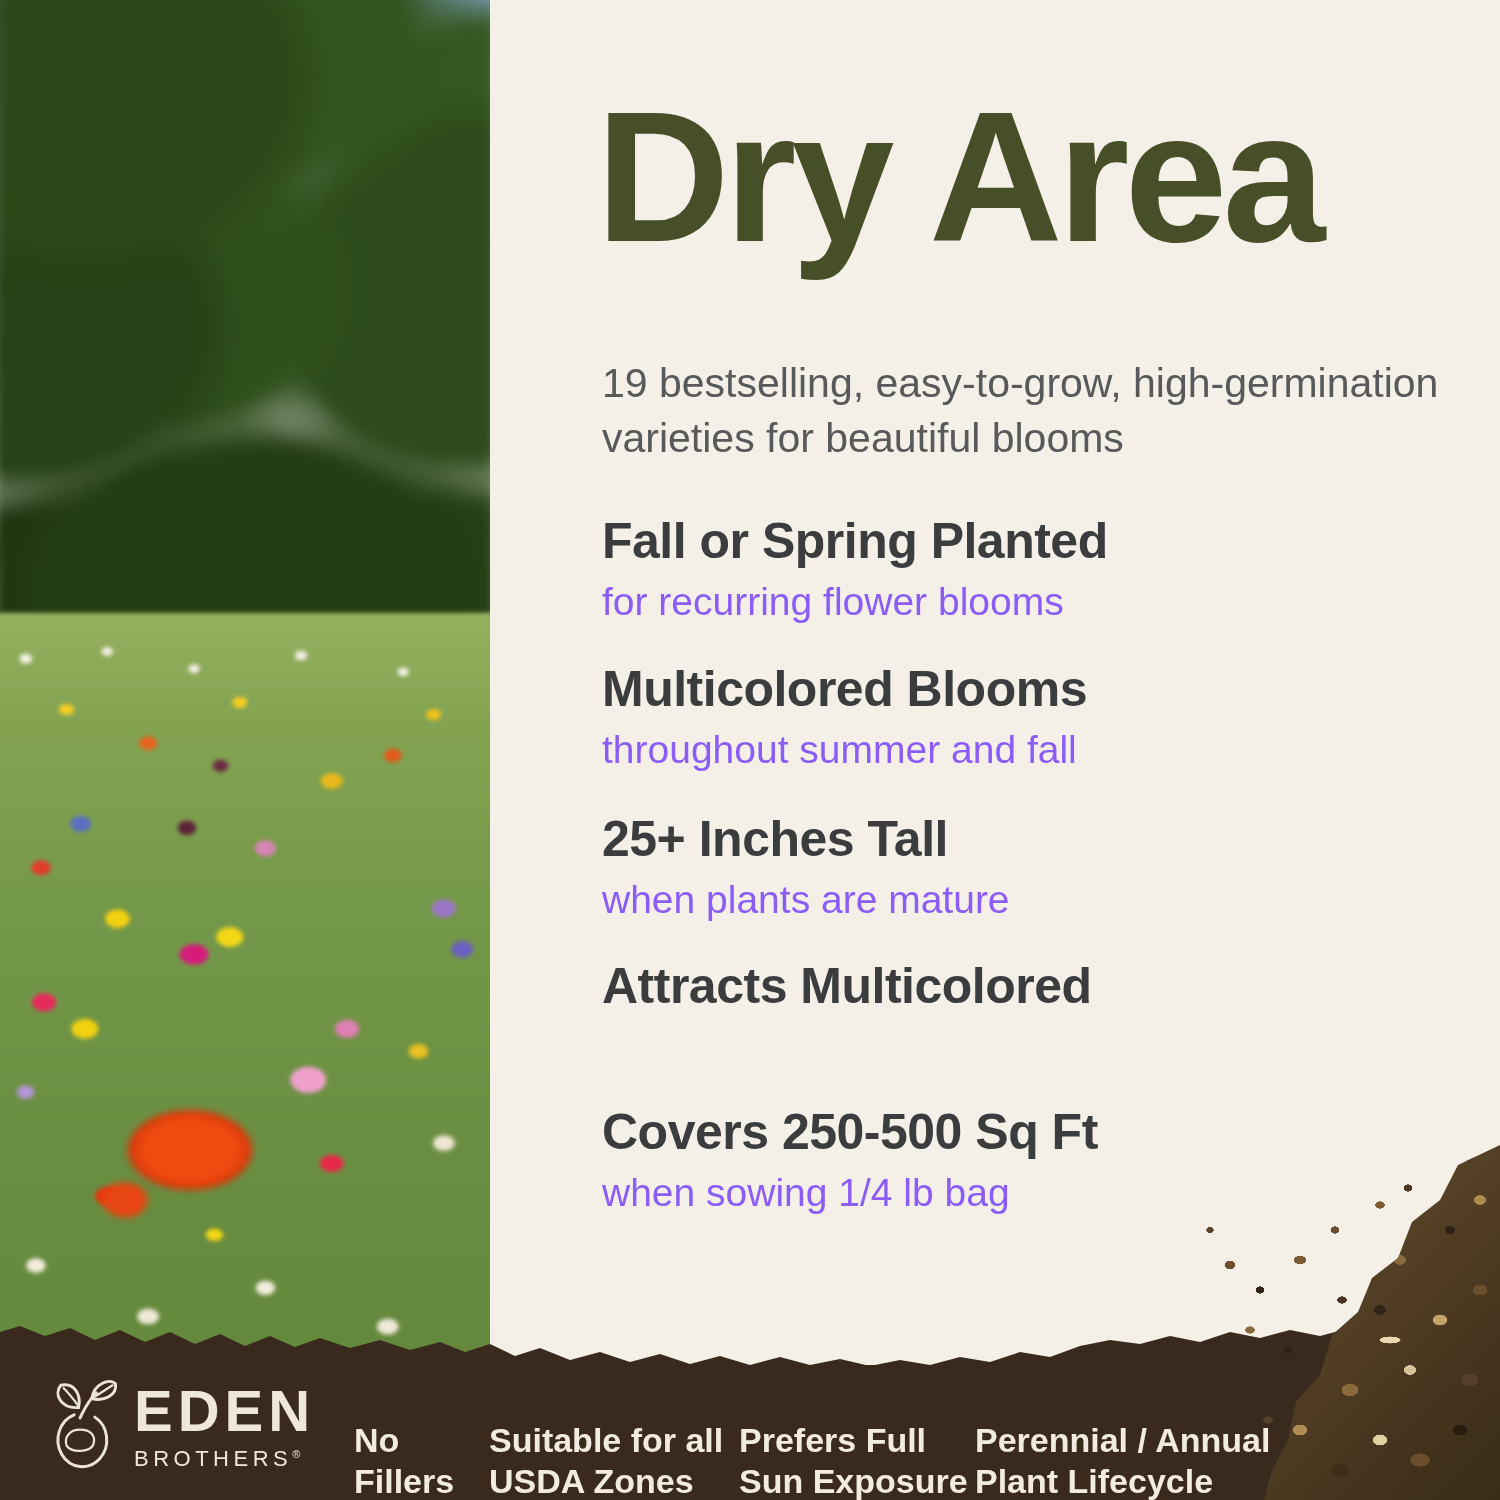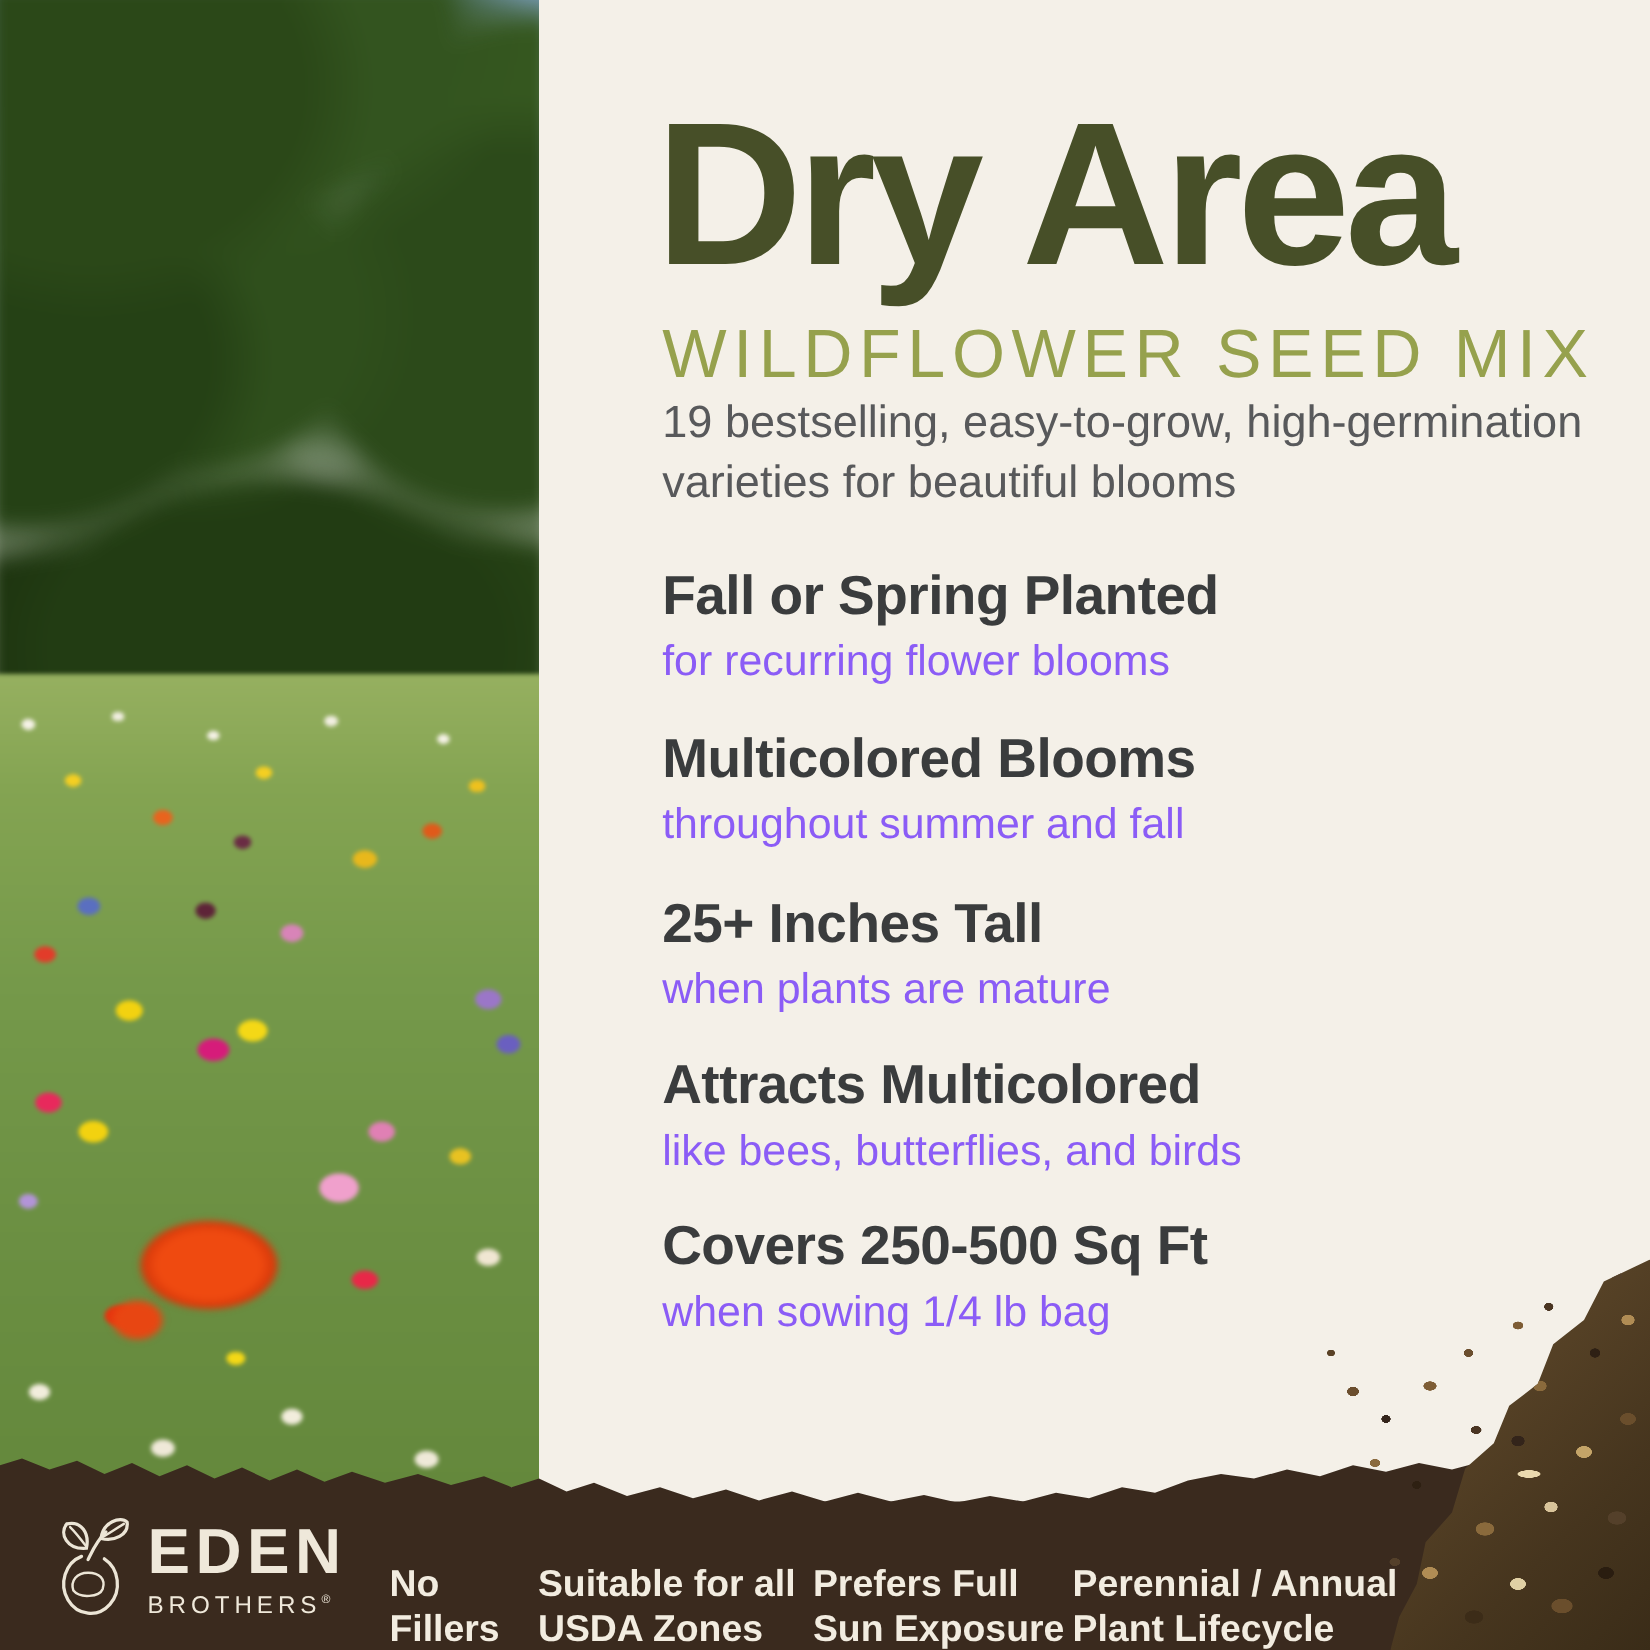--- a/index.html
+++ b/index.html
@@ -146,41 +146,39 @@
   <div class="photo">
     <div class="photo-sky"></div>
     <div class="photo-cloud"></div>
     <div class="photo-trees"></div>
     <div class="photo-meadow"></div>
     <div class="photo-poppy"></div>
     <div class="photo-poppy2"></div>
   </div>
 
   <div class="title">Dry Area</div>
-  <div class="subtitle">WILDFLOWER SEED MIX</div>
   <div class="desc">
     <div>19 bestselling, easy-to-grow, high-germination</div>
     <div>varieties for beautiful blooms</div>
   </div>
 
   <div class="feature f1">
     <p class="feature-h">Fall or Spring Planted</p>
     <p class="feature-b">for recurring flower blooms</p>
   </div>
   <div class="feature f2">
     <p class="feature-h">Multicolored Blooms</p>
     <p class="feature-b">throughout summer and fall</p>
   </div>
   <div class="feature f3">
     <p class="feature-h">25+ Inches Tall</p>
     <p class="feature-b">when plants are mature</p>
   </div>
   <div class="feature f4">
     <p class="feature-h">Attracts Multicolored</p>
-    <p class="feature-b">like bees, butterflies, and birds</p>
   </div>
   <div class="feature f5">
     <p class="feature-h">Covers 250-500 Sq Ft</p>
     <p class="feature-b">when sowing 1/4 lb bag</p>
   </div>
 
   <svg class="torn" viewBox="0 0 1500 70" preserveAspectRatio="none">
     <path fill="#3a2a1e" d="M0,30 L20,24 L45,34 L70,26 L95,38 L120,28 L145,40 L170,30 L195,42 L220,32
       L245,44 L270,34 L295,45 L320,36 L350,46 L380,38 L410,48 L440,40 L465,50 L490,42
       L515,54 L540,46 L570,58 L600,50 L630,60 L660,52 L690,62 L720,54 L750,63 L780,55

